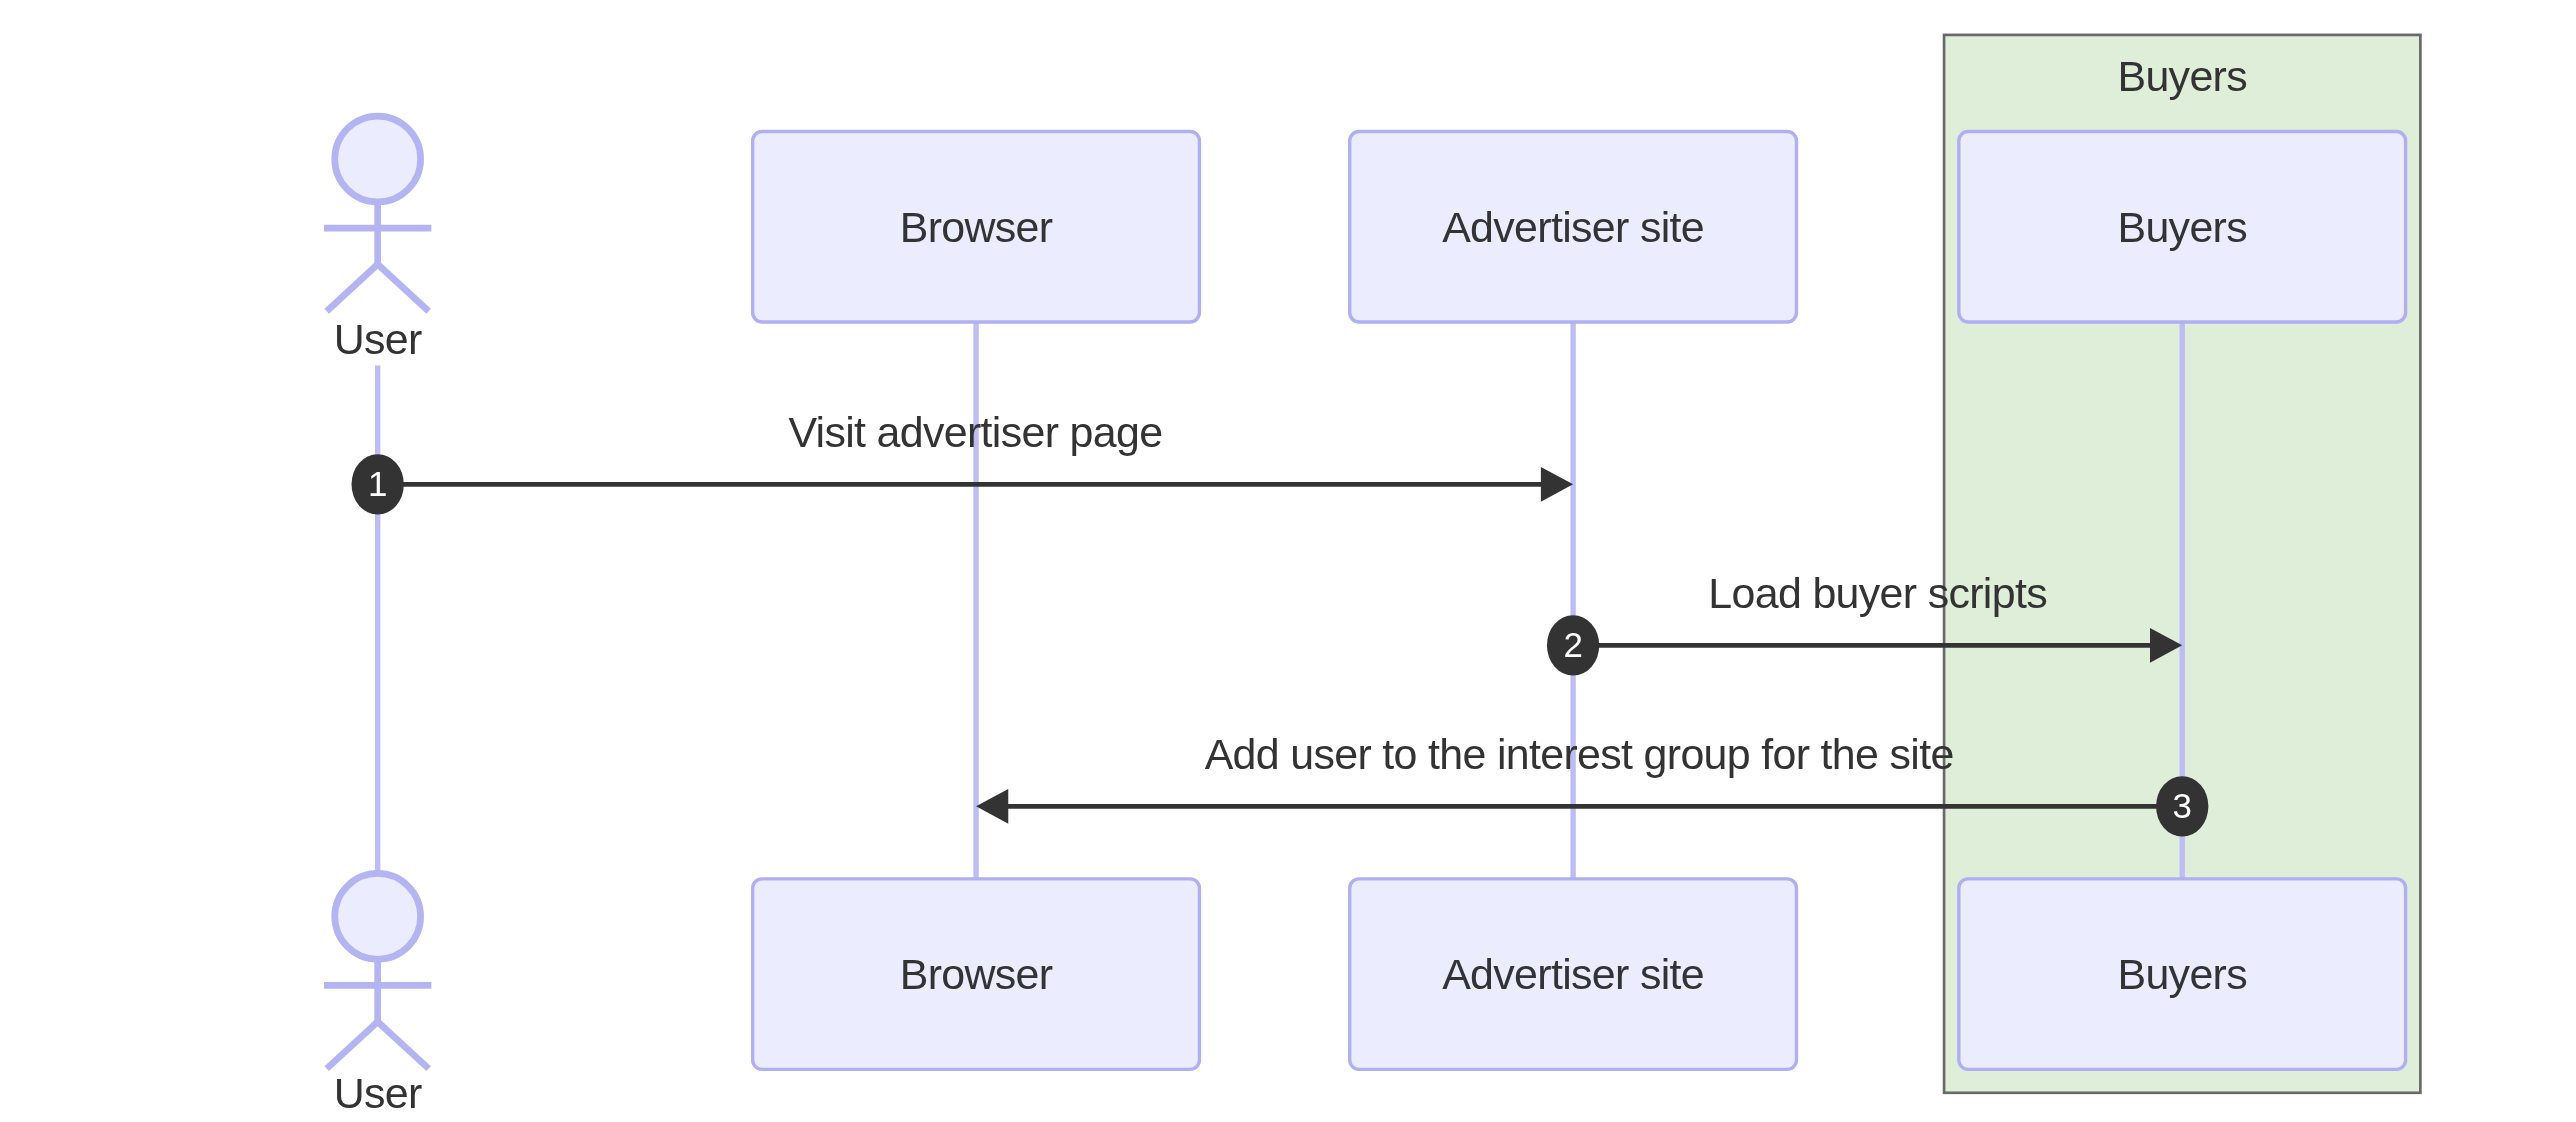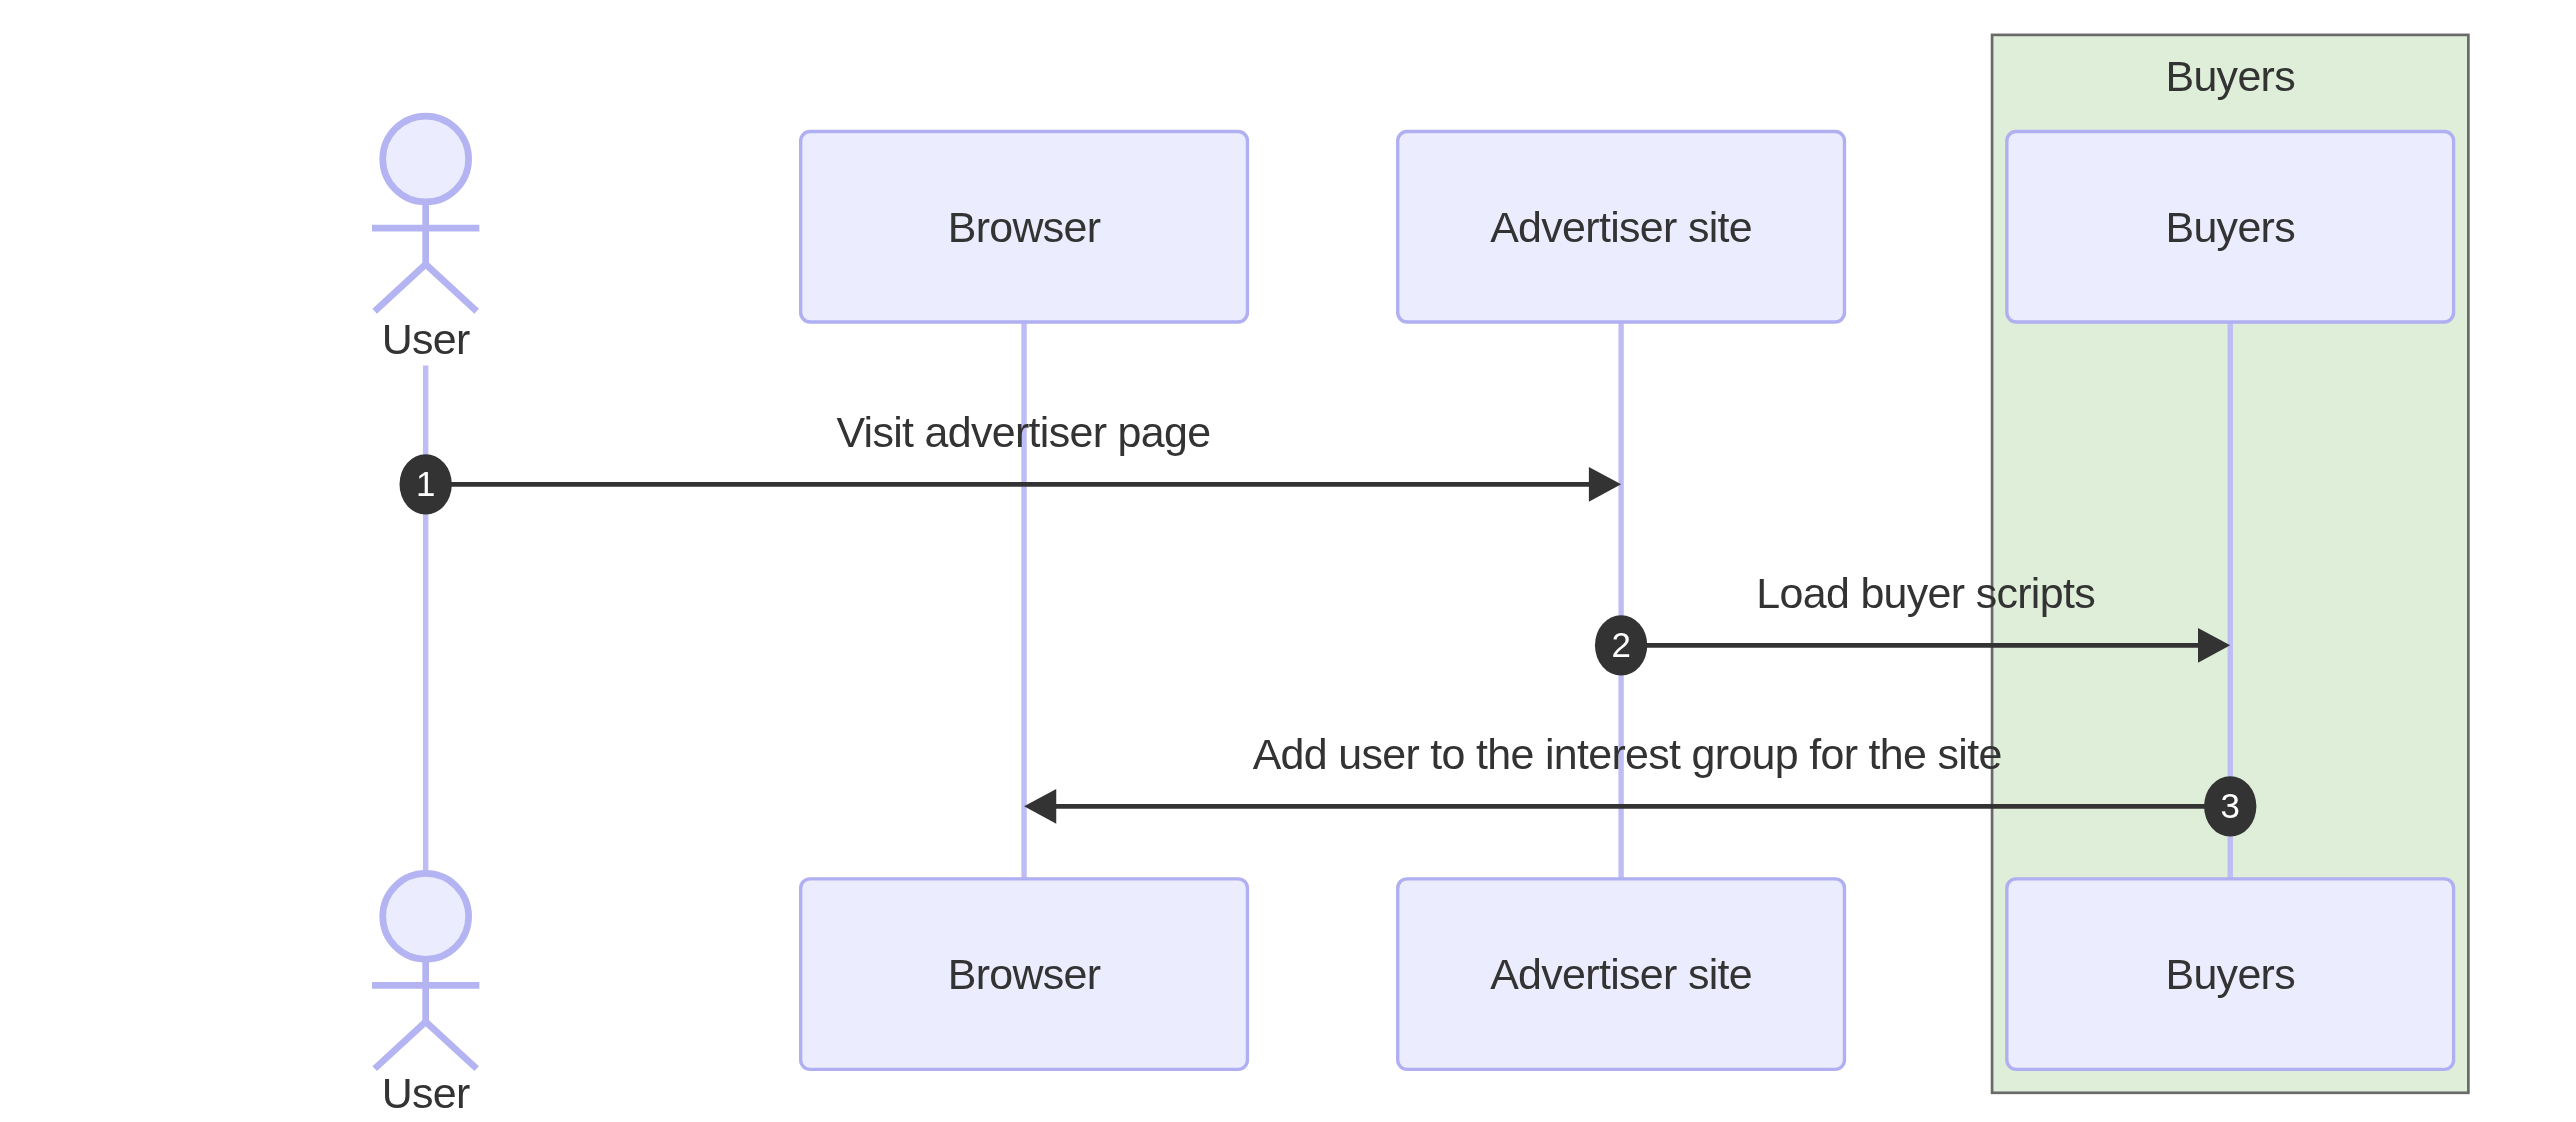--- a/index.html
+++ b/index.html
@@ -2,21 +2,20 @@
 <html style="font-size:10.7px"><head>
 <meta charset="utf-8">
 <style>
   html, body { margin: 0; padding: 0; background: #ffffff; }
   .canvas {
     position: relative;
     width: 2340px;
     height: 1123px;
     background: #ffffff;
     font-family: "Liberation Sans", sans-serif;
-    margin-left: 48px;
   }
   svg { display: block; }
 
   
   .group-rect   { fill: #DEEED8; stroke: #696969; stroke-width: 4; }
   .group-title  { fill: #333333; font-size: 64px; letter-spacing: -1px; text-anchor: middle; }
 
   
   .pbox        { fill: #ECECFF; stroke: #B0AFF2; stroke-width: 5; }
   .pbox-label  { fill: #333333; font-size: 64px; letter-spacing: -1px; text-anchor: middle; }

